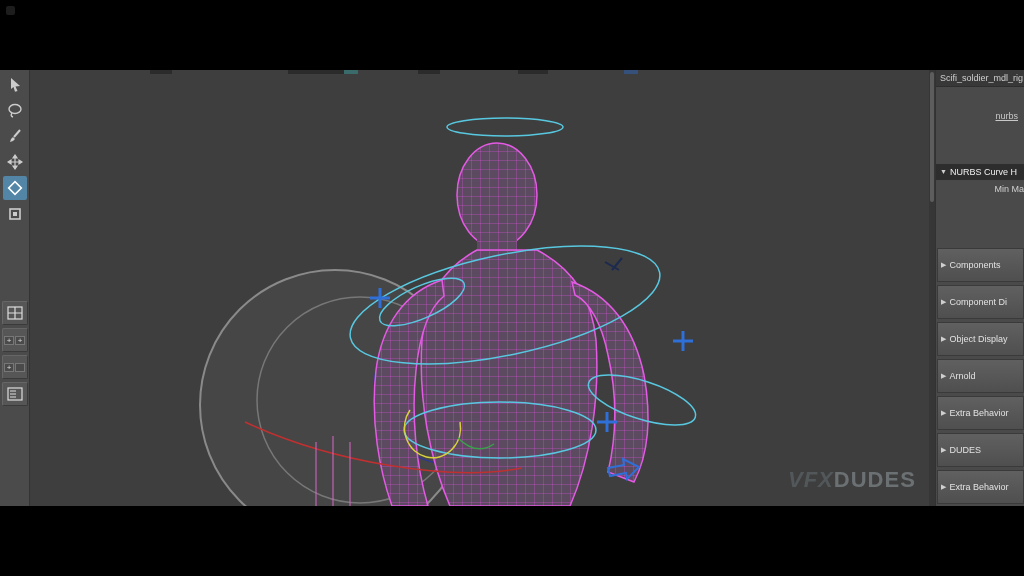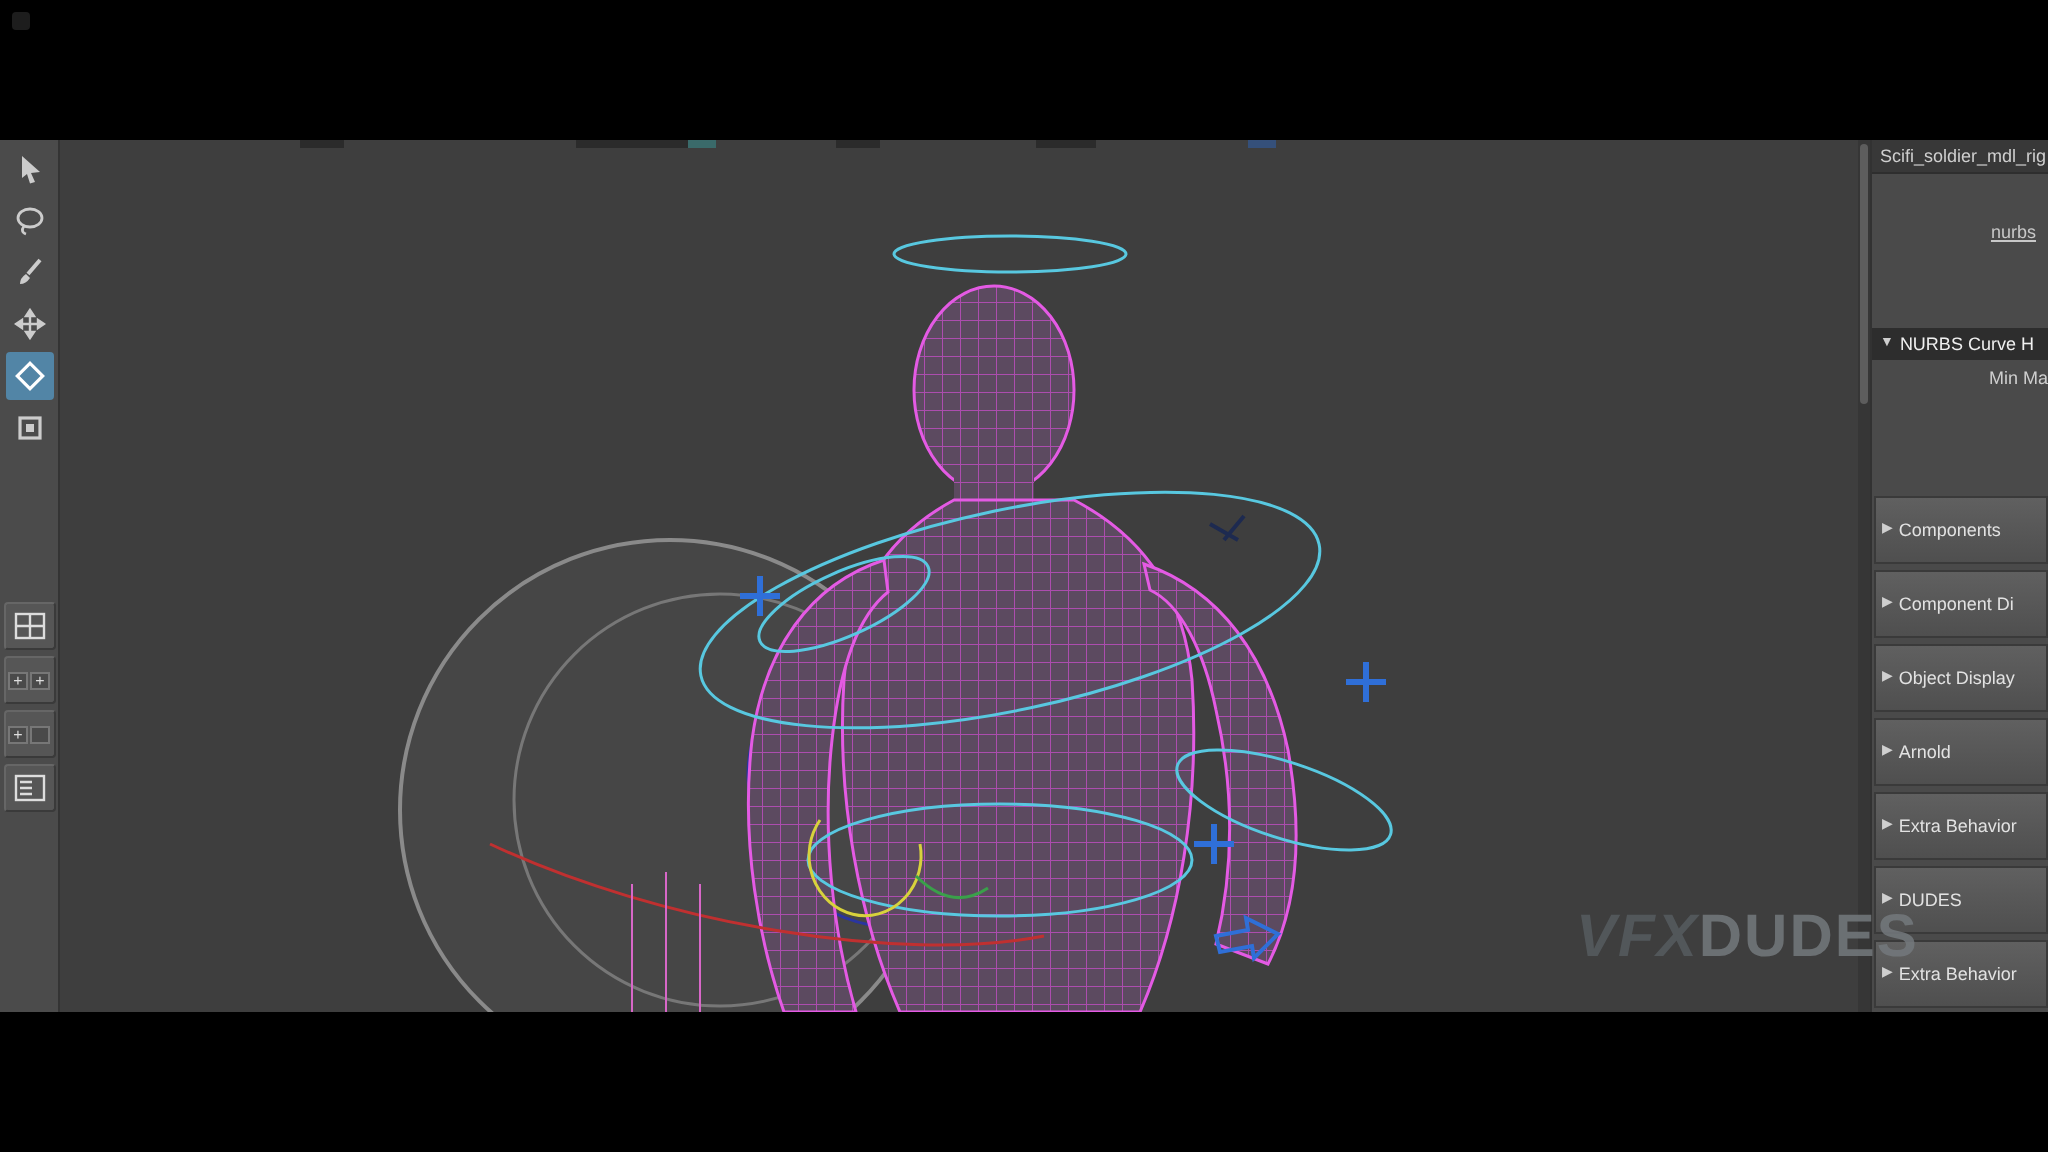--- a/index.html
+++ b/index.html
@@ -32,21 +32,21 @@
   .attr-tab{height:16px;line-height:16px;background:#383838;padding:0 4px;white-space:nowrap;overflow:hidden;color:#cfcfcf;border-bottom:1px solid #2e2e2e;text-align:center;}
   .node-name{height:14px;line-height:14px;text-align:right;padding:0 6px;color:#c8c8c8;margin-top:22px;text-decoration:underline;}
   .nurbs-header{height:16px;line-height:16px;background:#2d2d2d;color:#f0f0f0;padding:0 4px;margin-top:41px;white-space:nowrap;overflow:hidden;display:flex;align-items:flex-start;gap:3px;}
   .nurbs-header .tri{font-size:7px;color:#cfcfcf;}
   .minmax{height:14px;line-height:14px;text-align:right;color:#cfcfcf;margin-top:2px;}
   .sections{position:absolute;top:178px;left:0;width:89px;}
   .sect-row{height:14px;line-height:14px;margin:0 1px 3px 1px;background:linear-gradient(#606060,#4f4f4f);border:1px solid #3a3a3a;box-sizing:border-box;display:flex;align-items:center;gap:3px;padding:16px 3px;white-space:nowrap;overflow:hidden;color:#e2e2e2;}
   .sect-row .tri{font-size:7px;color:#cfcfcf;}
 
   
-  .watermark{position:absolute;top:452px;left:788px;font-size:30px;letter-spacing:1px;font-weight:bold;opacity:.85;user-select:none;}
+  .watermark{position:absolute;top:467px;left:788px;font-size:22px;letter-spacing:1px;font-weight:bold;opacity:.85;user-select:none;}
   .watermark .vfx{color:#565c60;font-style:italic;font-weight:600;}
   .watermark .dudes{color:#74797d;}
 </style>
 </head>
 <body>
 
 <div class="stage">
 
   <div class="letterbox top">
     <div class="app-dot"></div>

